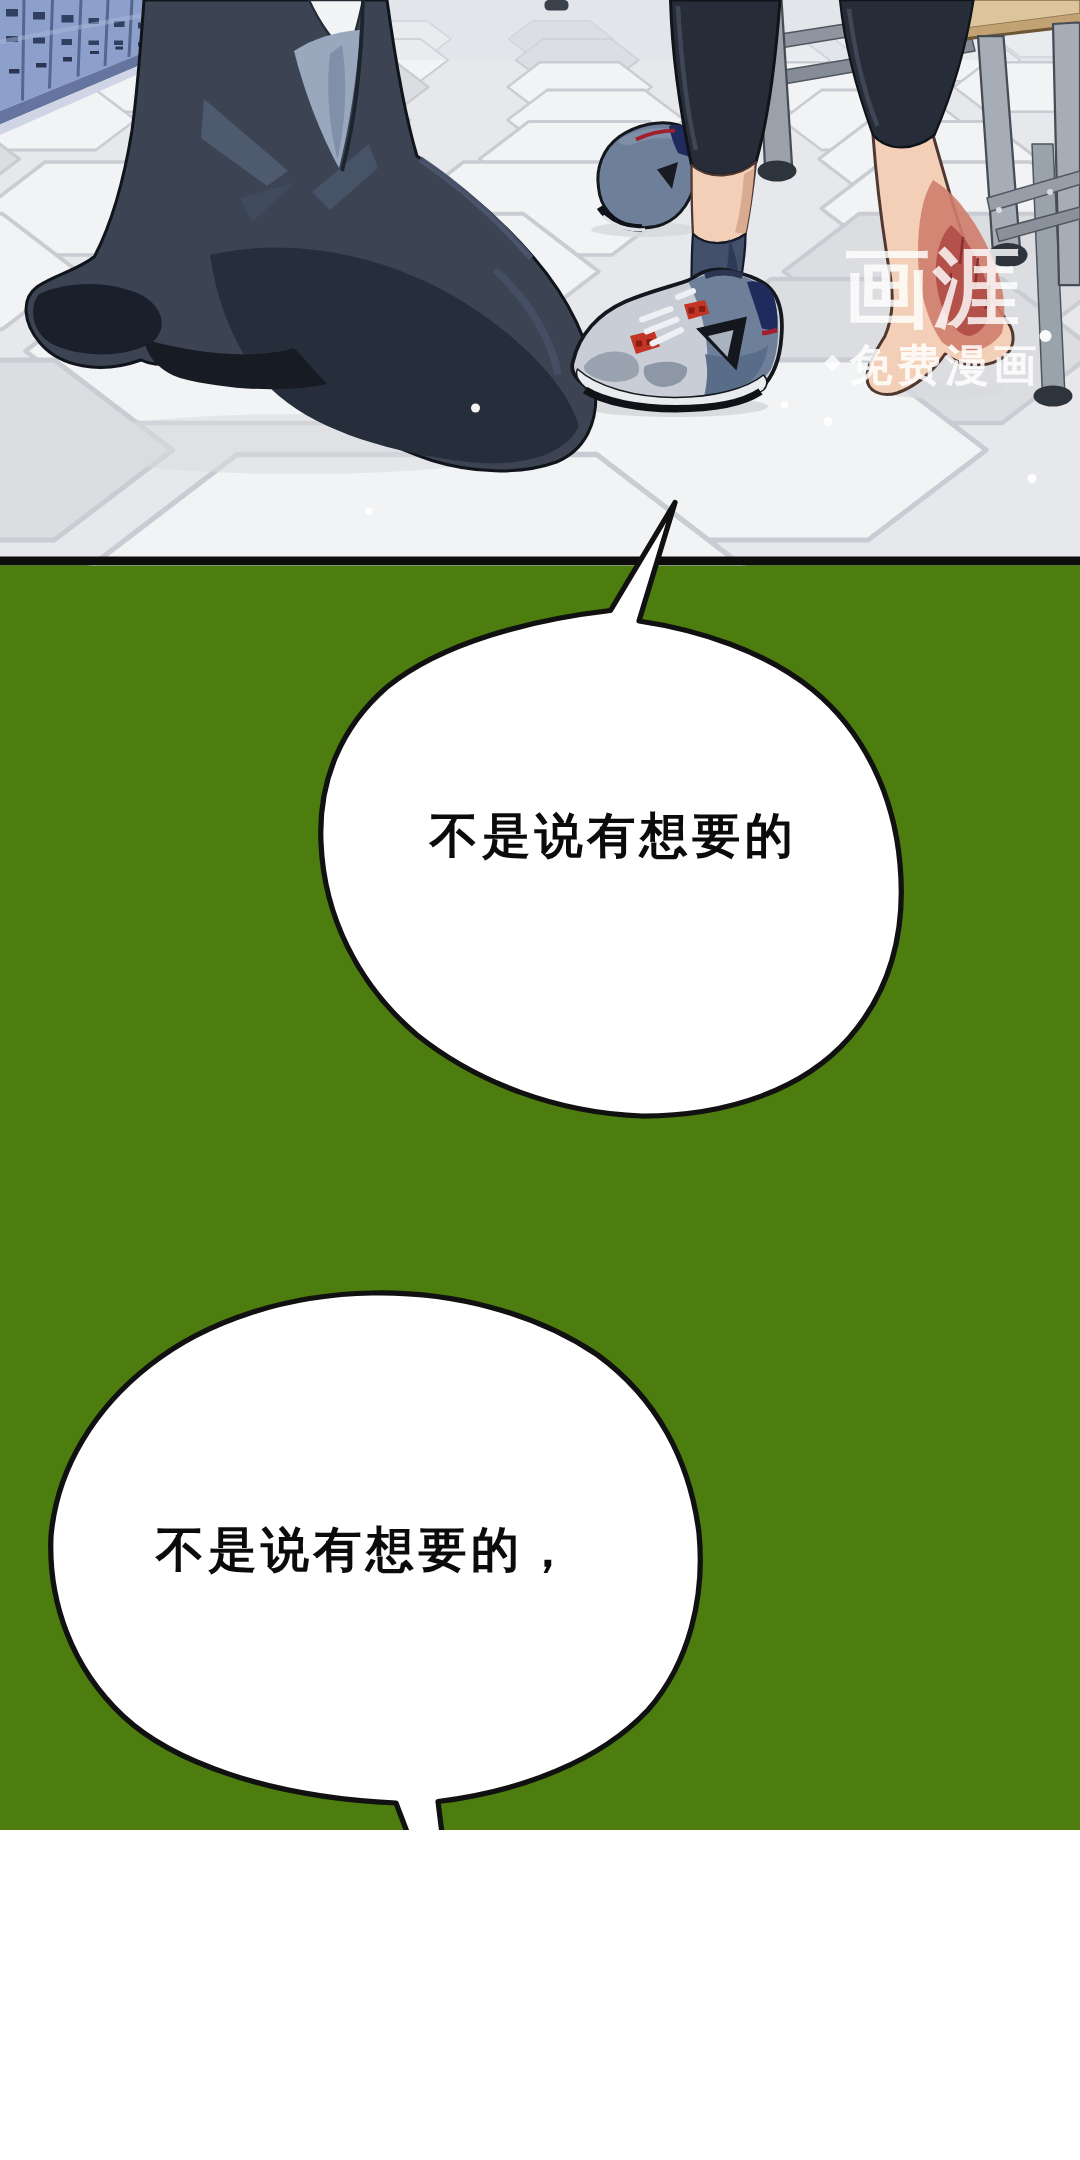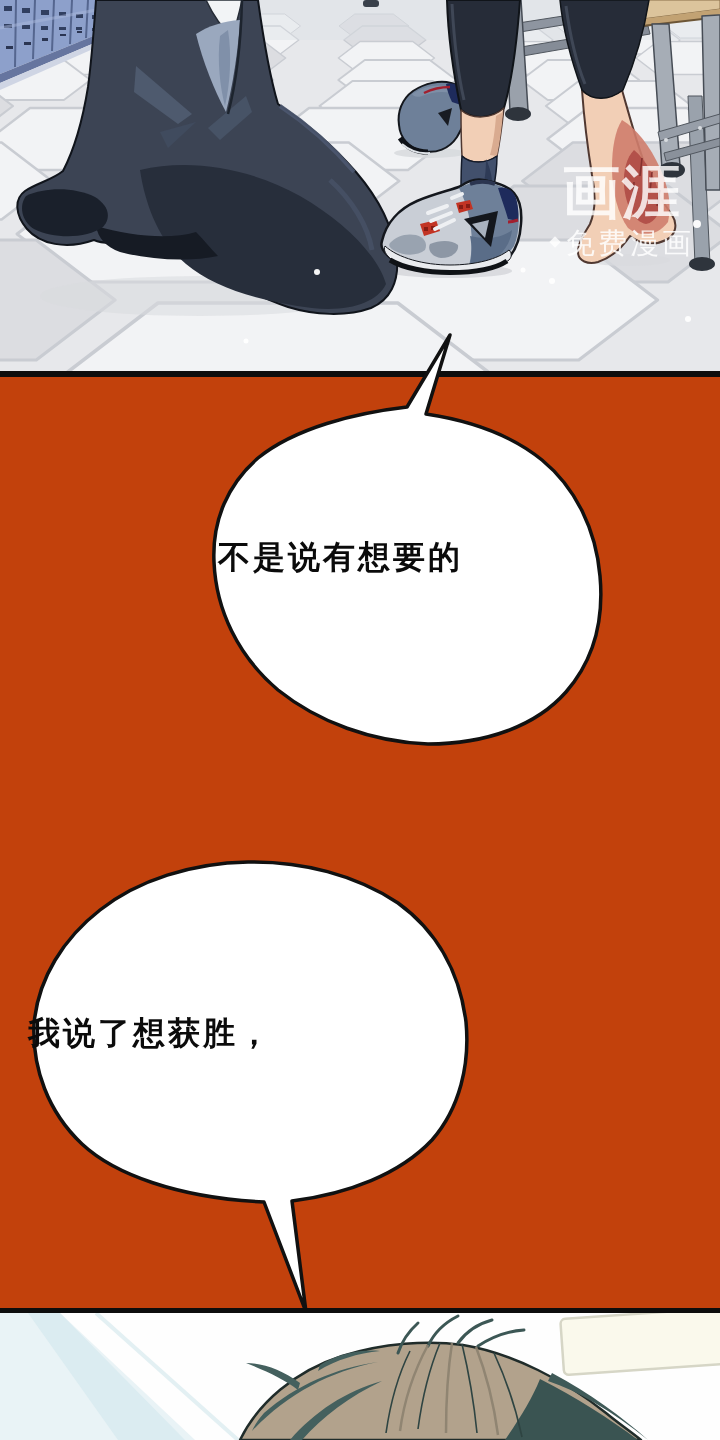--- a/index.html
+++ b/index.html
@@ -1,25 +1,25 @@
 <!DOCTYPE html>
 <html><head>
 <meta charset="utf-8">
 <style>
   html,body{margin:0;padding:0;background:#ffffff;}
-  .page{position:relative;width:720px;height:1440px;background:#c2410c;overflow:hidden;
+  .page{position:relative;width:720px;height:1220px;background:#4d7c0f;overflow:hidden;
         font-family:"Liberation Sans","DejaVu Sans",sans-serif;}
   .abs{position:absolute;}
-  .bubble-text{position:absolute;font-weight:800;color:#0b0b0b;
+  .bubble-text{position:absolute;text-align:center;font-weight:800;color:#0b0b0b;
                font-size:32px;line-height:43px;letter-spacing:3px;}
   .bt1{left:218px;top:536px;width:382px;}
   .bt2{left:28px;top:1012px;width:432px;}
   .wm-logo{position:absolute;left:562px;top:154px;font-size:58px;font-weight:900;
            letter-spacing:2px;color:rgba(255,255,255,0.82);}
-  .wm-caption{position:absolute;left:566px;top:224px;font-size:29px;font-weight:400;
+  .wm-caption{position:absolute;left:566px;top:224px;font-size:29px;font-weight:700;
               letter-spacing:3px;color:rgba(255,255,255,0.85);text-align:center;}
   .wm-dot{position:absolute;left:551px;top:238px;width:8px;height:8px;
           background:rgba(255,255,255,0.8);transform:rotate(45deg);}
   .panel-border{position:absolute;left:0;width:720px;height:5px;background:#0d0d0d;}
 </style>
 </head>
 <body>
 
 <div class="page">
 
@@ -308,21 +308,21 @@
       C 460 1108, 470 1064, 466 1022
       C 460 974, 438 932, 398 903
       C 356 875, 302 861, 248 862
       C 192 863, 138 880, 100 910
       C 64 938, 38 978, 34 1024
       C 32 1068, 48 1112, 82 1144
       C 114 1174, 178 1198, 264 1202
       L 306 1312 L 292 1201 Z" fill="#ffffff"></path>
   </svg>
   <div class="bubble-text bt2">
-    <div>我说了想获胜，</div>
+    <div>不是说有想要的，</div>
   </div>
 
   <div class="panel-border" style="top:1308px"></div>
 
   <svg class="abs" style="left:0;top:1313px" width="720" height="127" viewBox="0 0 720 127">
     <rect x="0" y="0" width="720" height="127" fill="#fefefe"></rect>
     <g>
       <polygon points="0,0 60,0 195,127 0,127" fill="#e9f3f6"></polygon>
       <polygon points="28,0 60,0 185,127 118,127" fill="#dbecf1"></polygon>
       <path d="M 96 0 L 238 127" stroke="#e3f0f3" stroke-width="4" fill="none"></path>

